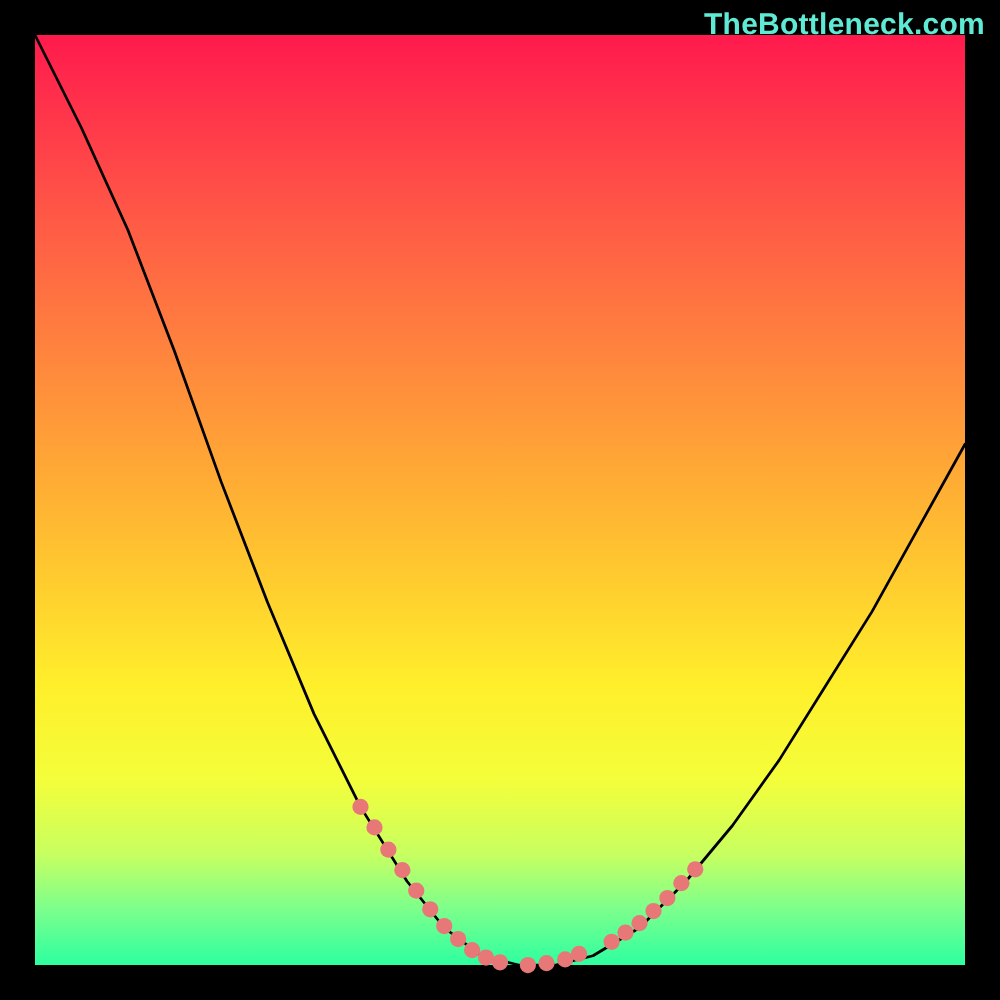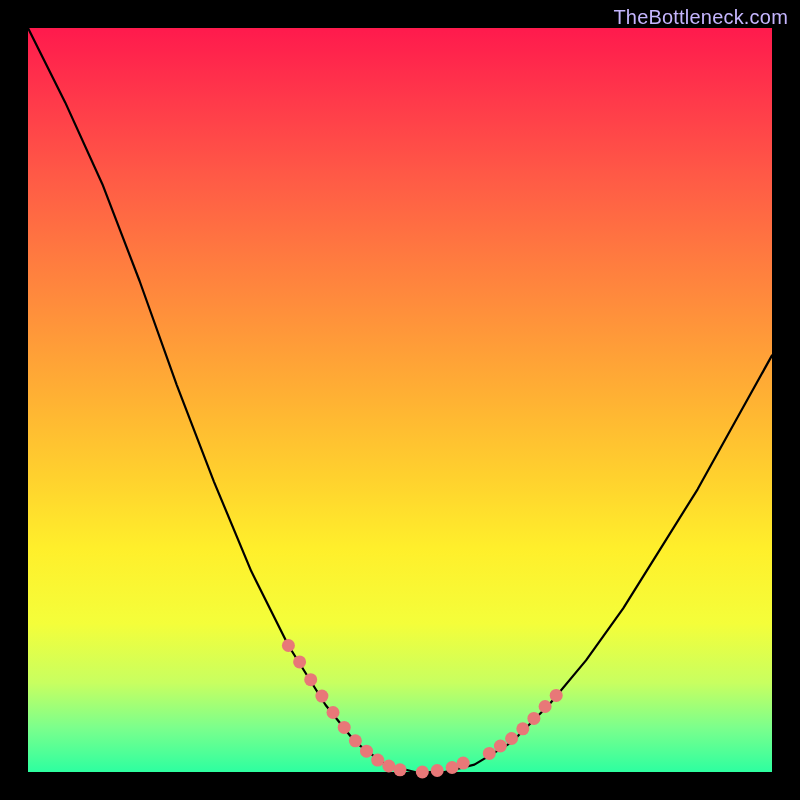--- a/index.html
+++ b/index.html
@@ -38,23 +38,23 @@
       #f4fe3a 80%,
       #c8ff60 88%,
       #7cff8c 94%,
       #2dffa0 100%
     );
   }
   .watermark {
     position: absolute;
     top: 6px;
     right: 12px;
-    color: #c4b5fd;
-    font-size: 20px;
-    font-weight: 400;
+    color: #5eead4;
+    font-size: 24px;
+    font-weight: 700;
     letter-spacing: 0.2px;
   }
   svg.curve {
     position: absolute;
     left: 0;
     top: 0;
     width: 744px;
     height: 744px;
     overflow: visible;
   }

